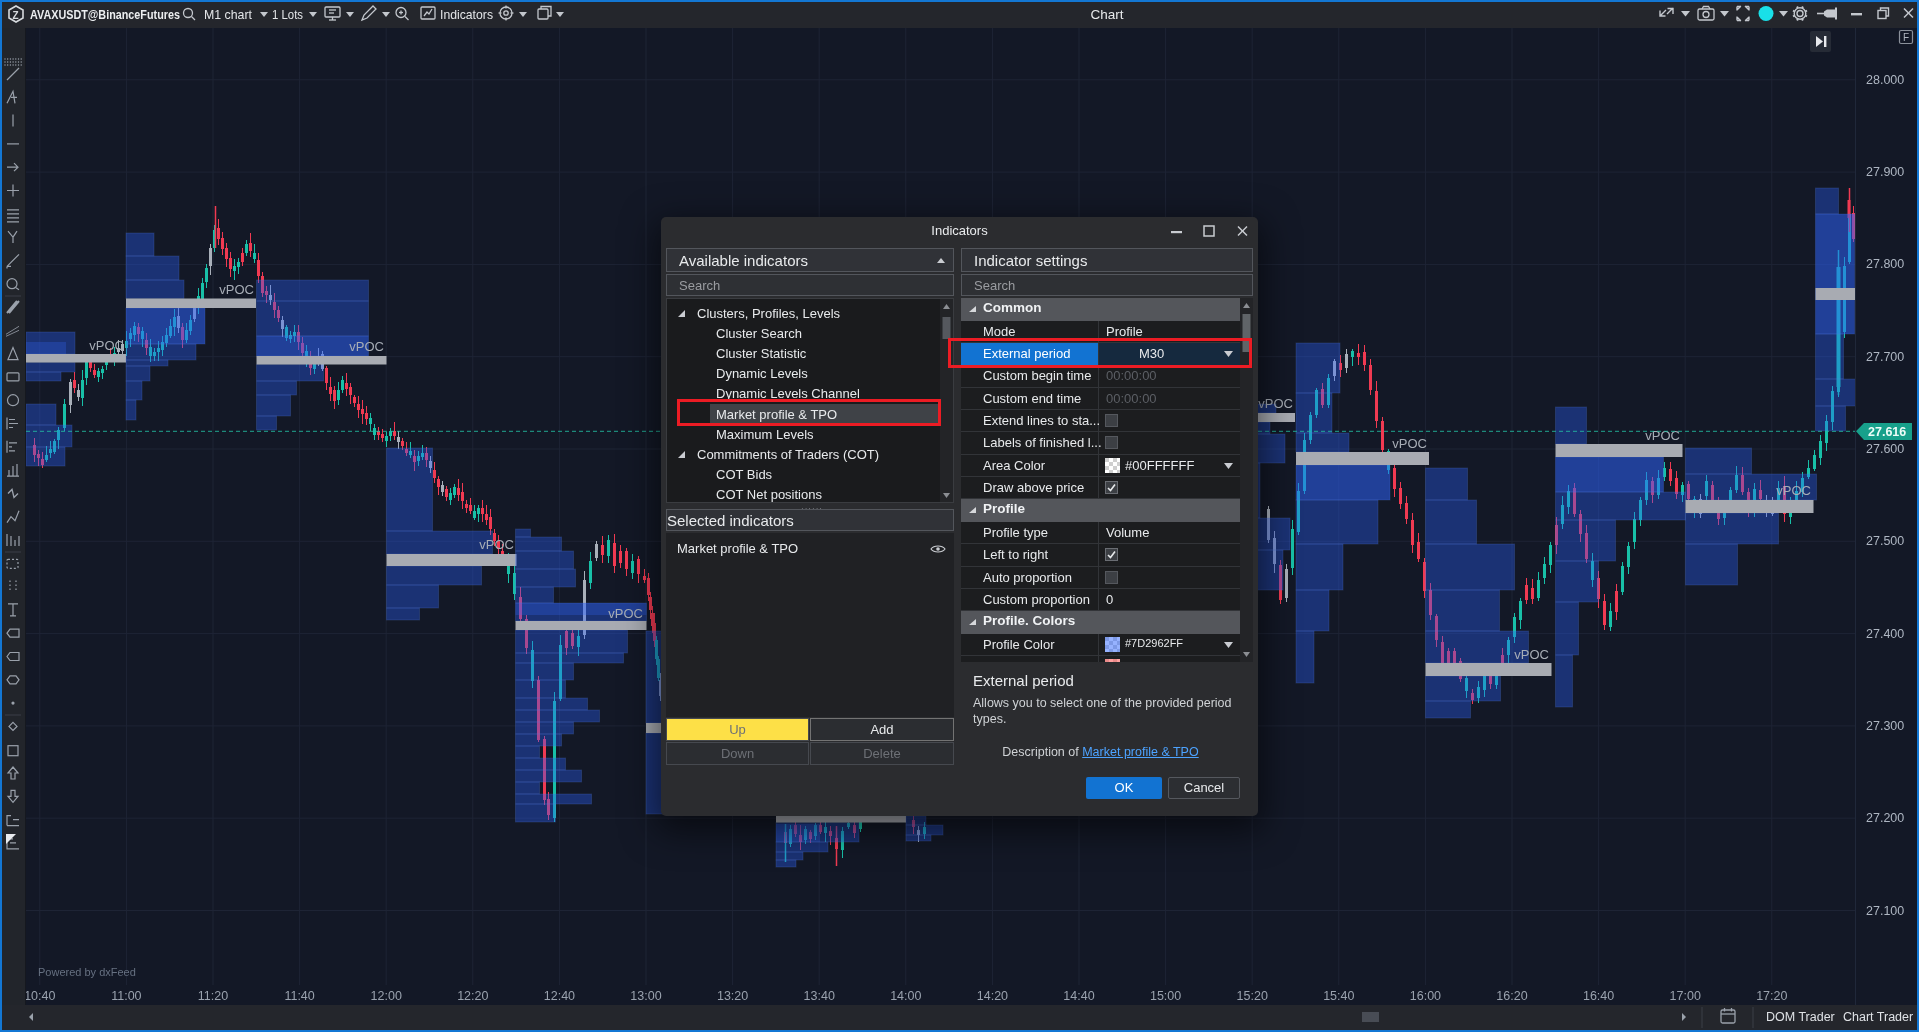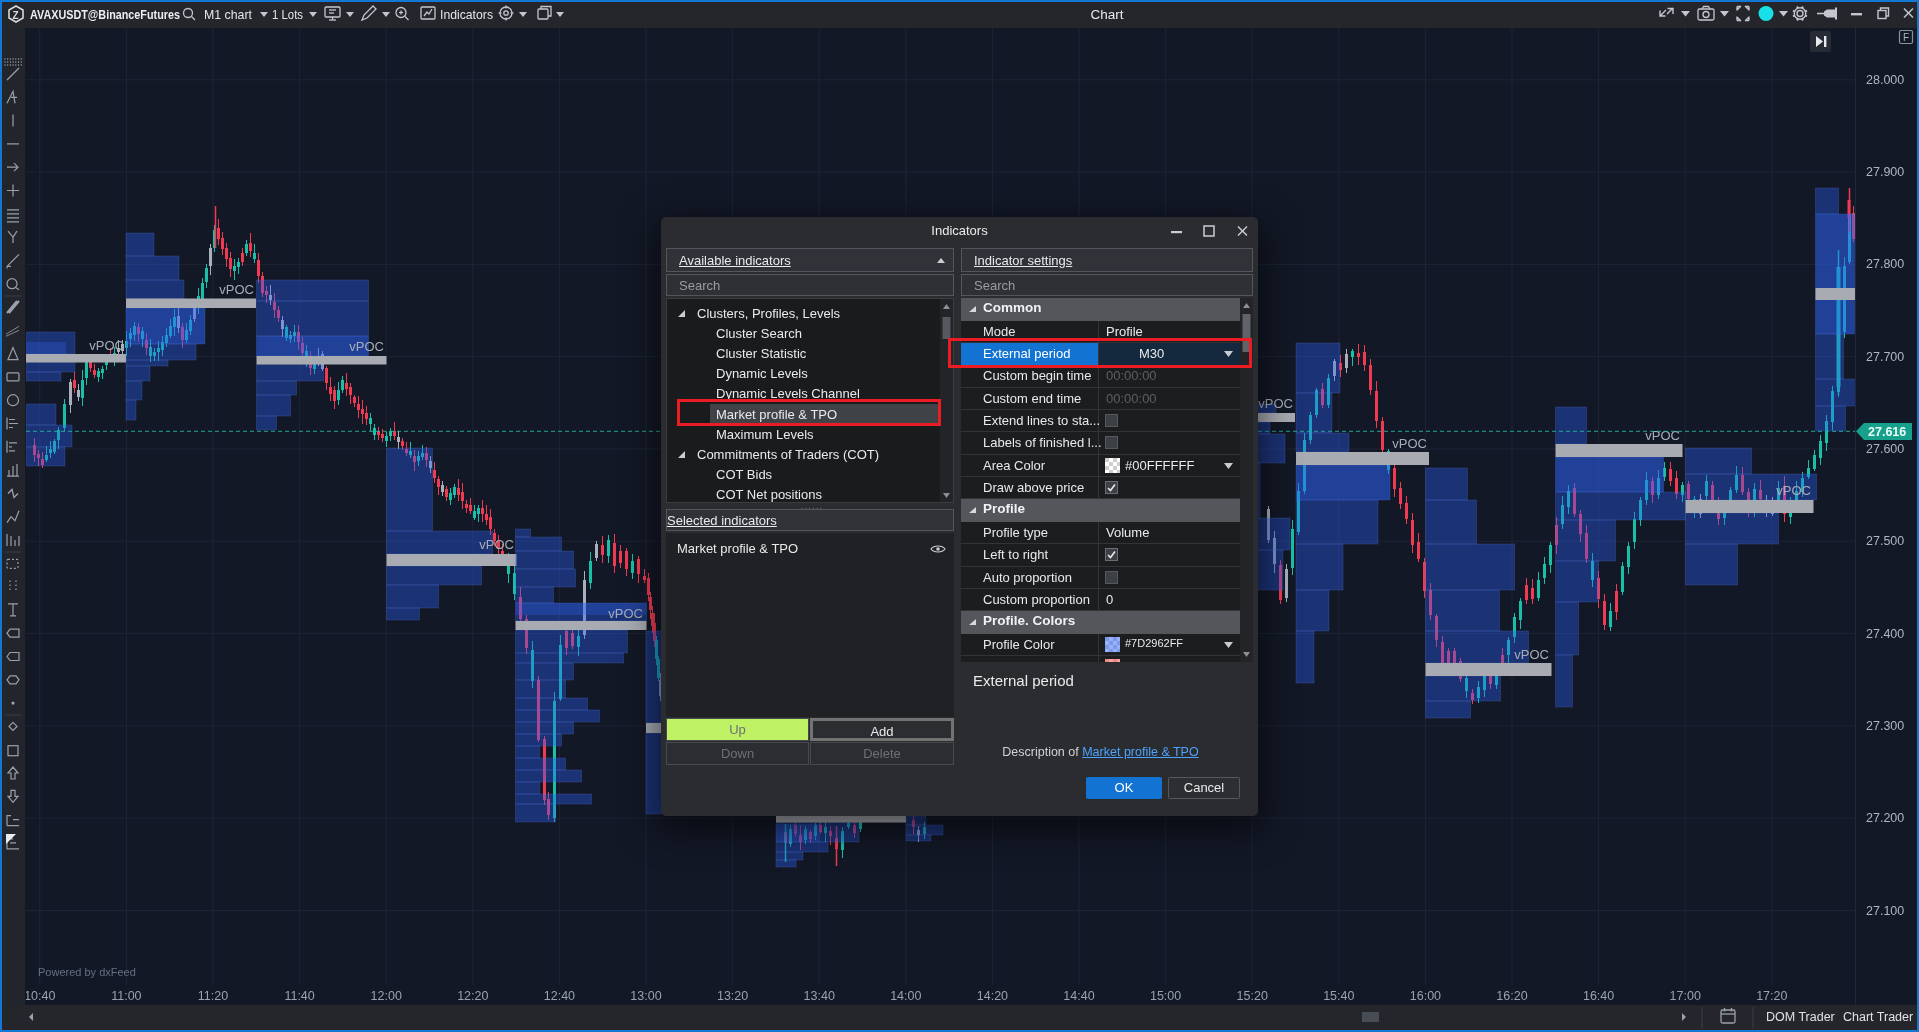--- a/index.html
+++ b/index.html
@@ -1,21 +1,21 @@
 <!DOCTYPE html>
 <html><head><meta charset="utf-8"><style>
 * { margin:0; padding:0; box-sizing:border-box; }
 body { width:1919px; height:1032px; overflow:hidden; background:#131826; font-family:"Liberation Sans", sans-serif; position:relative; }
 .abs { position:absolute; }
 #frame { position:absolute; inset:0; border-left:2px solid #1377d4; border-right:2px solid #1377d4; border-bottom:2px solid #1377d4; border-top:2px solid #1377d4; pointer-events:none; z-index:60; }
 #titlebar { position:absolute; left:0; top:0; width:1919px; height:28px; background:#24262c; z-index:5; }
 #toolbar { position:absolute; left:0; top:28px; width:26px; height:977px; background:#22252b; z-index:4; border-right:1px solid #15181f; }
 #basesvg { position:absolute; left:0; top:0; z-index:1; }
 #dialog { position:absolute; left:661px; top:217px; width:597px; height:599px; background:#2b2c2f; border-radius:5px; box-shadow:0 10px 34px 5px rgba(0,0,0,0.55); z-index:20; font-family:"Liberation Sans", sans-serif; }
-#dialog .hdr { position:absolute; background:#303237; border:1px solid #53565c; color:#e8eaec; font-size:13px;text-decoration:underline; }
+#dialog .hdr { position:absolute; background:#303237; border:1px solid #53565c; color:#e8eaec; font-size:15px; }
 #dialog .search { position:absolute; background:#2e3034; border:1px solid #53565c; color:#9a9ca0; font-size:13px; }
 .row { position:absolute; color:#e8eaec; font-size:13px; white-space:nowrap; }
 .annot { position:absolute; border:3px solid #ec1c24; z-index:40; }
 </style></head>
 <body>
 <svg id="basesvg" width="1919" height="1032" viewBox="0 0 1919 1032">
 <rect x="0" y="28" width="1919" height="977" fill="#131826"></rect>
 <line x1="39.8" y1="28" x2="39.8" y2="985" stroke="#1e2435" stroke-width="1"></line>
 <line x1="126.4" y1="28" x2="126.4" y2="985" stroke="#1e2435" stroke-width="1"></line>
 <line x1="213.0" y1="28" x2="213.0" y2="985" stroke="#1e2435" stroke-width="1"></line>
@@ -983,22 +983,22 @@
   </div>
   <div class="abs" style="left:140px;top:287px;width:20px;height:3px;color:#7b7e84;font-size:8px;letter-spacing:1px;">······</div>
   <div class="hdr" style="left:5px;top:292px;width:288px;height:22px;line-height:21px;padding-left:0;">Selected indicators</div>
   <div class="abs" style="left:5px;top:316px;width:288px;height:184px;background:#202124;">
     <div class="row" style="left:11px;top:6px;height:20px;line-height:20px;">Market profile &amp; TPO</div>
     <svg class="abs" style="right:8px;top:10px" width="16" height="12" viewBox="0 0 16 12">
       <path d="M1 6 C4 2 12 2 15 6 C12 10 4 10 1 6 Z" fill="none" stroke="#c9ccd1" stroke-width="1.2"></path>
       <circle cx="8" cy="6" r="1.8" fill="#c9ccd1"></circle>
     </svg>
   </div>
-  <div class="abs" style="left:5px;top:501px;width:143px;height:23px;background:#bef264;border:1px solid #46494f;color:#6d7076;font-size:13px;text-align:center;line-height:21px;">Up</div>
-  <div class="abs" style="left:149px;top:501px;width:144px;height:23px;background:#2b2d31;border:3px solid #737373;color:#e8eaec;font-size:13px;text-align:center;line-height:21px;">Add</div>
+  <div class="abs" style="left:5px;top:501px;width:143px;height:23px;background:#fde047;border:1px solid #46494f;color:#6d7076;font-size:13px;text-align:center;line-height:21px;">Up</div>
+  <div class="abs" style="left:149px;top:501px;width:144px;height:23px;background:#2b2d31;border:1px solid #737373;color:#e8eaec;font-size:13px;text-align:center;line-height:21px;">Add</div>
   <div class="abs" style="left:5px;top:525px;width:143px;height:23px;background:#2b2d31;border:1px solid #46494f;color:#6d7076;font-size:13px;text-align:center;line-height:21px;">Down</div>
   <div class="abs" style="left:149px;top:525px;width:144px;height:23px;background:#2b2d31;border:1px solid #46494f;color:#6d7076;font-size:13px;text-align:center;line-height:21px;">Delete</div>
 
   <div class="hdr" style="left:300px;top:31px;width:292px;height:24px;line-height:23px;padding-left:12px;">Indicator settings</div>
   <div class="search" style="left:300px;top:57px;width:292px;height:22px;line-height:21px;padding-left:12px;">Search</div>
   <div class="abs" style="left:300px;top:81px;width:292px;height:364px;background:#1c1d1f;overflow:hidden;">
     <div class="abs" style="right:0;top:0;width:13px;height:100%;background:#232427;"></div>
     <svg class="abs" style="right:1px;top:2px" width="11" height="360">
       <path d="M2 8 L9 8 L5.5 3 Z" fill="#8b8e93"></path>
       <rect x="1.5" y="14" width="8" height="38" fill="#606468"></rect>
@@ -1190,20 +1190,21 @@
               <rect x="12" y="12" width="3" height="3" fill="#cfcfcf"></rect>
               <rect width="15" height="15" fill="rgba(255,82,82,0.55)"></rect>
             </svg>
           </div>
           <span style="position:absolute;left:26px;top:3px;color:#e8eaec;font-size:13px;">#00FF5252</span>
         </div>
       </div>
   </div>
 
   <div class="abs" style="left:312px;top:455px;color:#e9ebed;font-size:15px;">External period</div>
+  <div class="abs" style="left:312px;top:478px;width:260px;color:#cfd2d5;font-size:12.5px;line-height:16px;">Allows you to select one of the provided period types.</div>
   <div class="abs" style="left:300px;top:528px;width:279px;text-align:center;font-size:12.5px;color:#cfd2d5;">Description of <span style="color:#4da3ff;text-decoration:underline;">Market profile &amp; TPO</span></div>
   <div class="abs" style="left:425px;top:560px;width:76px;height:22px;background:#1273d2;color:#fff;font-size:13px;text-align:center;line-height:22px;border-radius:2px;">OK</div>
   <div class="abs" style="left:507px;top:560px;width:72px;height:22px;background:#2c2e32;border:1px solid #55585e;color:#e8eaec;font-size:13px;text-align:center;line-height:20px;border-radius:2px;">Cancel</div>
 </div>
 
 <div class="annot" style="left:677px;top:399px;width:264px;height:27px;"></div>
 <div class="annot" style="left:948px;top:338px;width:304px;height:30px;"></div>
 
 <div id="frame"></div>
 

